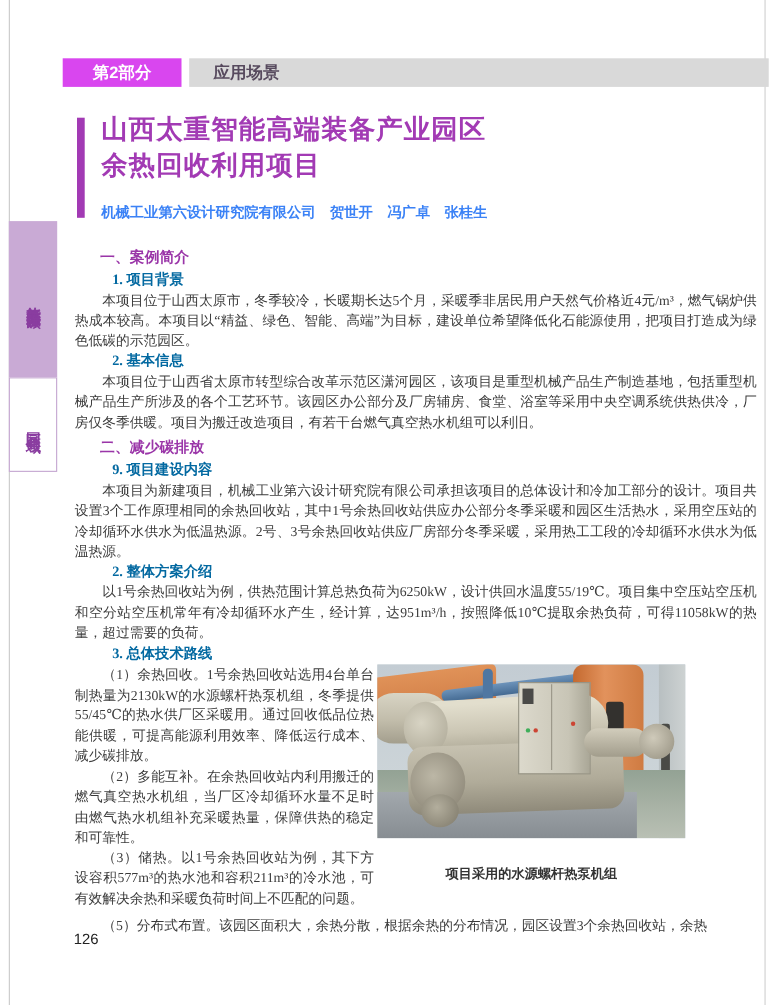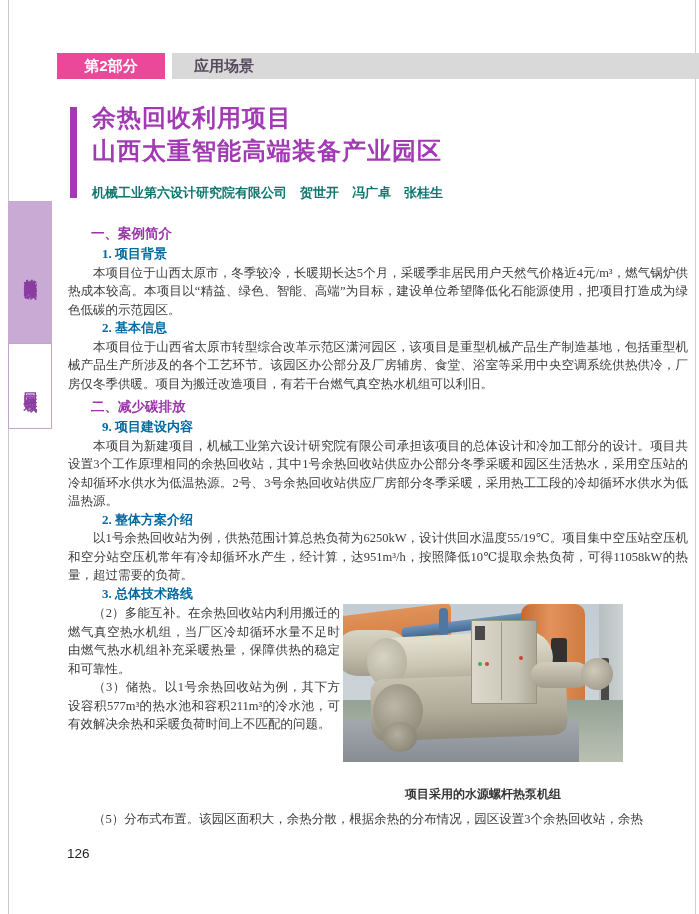--- a/index.html
+++ b/index.html
@@ -6,21 +6,21 @@
   #page{
     position:relative;width:699px;height:914px;background:#ffffff;overflow:hidden;
     font-family:"Liberation Serif","DejaVu Serif",serif;color:#3b3b3b;
   }
   .edge{position:absolute;top:0;width:1px;height:914px;background:#c9c9c9;}
   .edge-l{left:8px;}
   .edge-r{left:695px;background:#cfcfcf;}
 
   
   .hdr-part{
-    position:absolute;left:57px;top:53px;width:108px;height:26px;background:#ec4899;
+    position:absolute;left:57px;top:53px;width:108px;height:26px;background:#d946ef;
     display:flex;align-items:center;justify-content:center;color:#fff;
     font-family:"Liberation Sans","DejaVu Sans",sans-serif;font-weight:bold;font-size:15px;
   }
   .hdr-scene{
     position:absolute;left:172px;top:53px;width:527px;height:26px;background:#d9d9d9;
     display:flex;align-items:center;color:#574a5e;
     font-family:"Liberation Sans","DejaVu Sans",sans-serif;font-weight:bold;font-size:15px;
     padding-left:22px;box-sizing:border-box;
   }
 
@@ -37,21 +37,21 @@
   
   .title-accent{position:absolute;left:70px;top:107px;width:7px;height:91px;background:#a23ab4;}
   .title{
     position:absolute;left:92px;top:101px;width:560px;
     font-family:"Liberation Sans","DejaVu Sans",sans-serif;font-weight:bold;
     font-size:24px;line-height:33px;color:#a23ab4;letter-spacing:1px;
   }
   .authors{
     position:absolute;left:92px;top:184px;width:560px;
     font-family:"Liberation Sans","DejaVu Sans",sans-serif;font-weight:bold;
-    font-size:13px;color:#0f766e;
+    font-size:13px;color:#3b82f6;
   }
 
   
   .body{position:absolute;left:68px;top:225px;width:620px;font-size:12.5px;line-height:18.5px;text-align:justify;}
   .sec{
     font-family:"Liberation Sans","DejaVu Sans",sans-serif;font-weight:bold;
     font-size:13.5px;color:#9a35a8;margin:0 0 2px 23px;line-height:18px;
   }
   .sec2{margin-top:5px;}
   .sub{font-weight:bold;font-size:13px;color:#0369a1;margin:0 0 0 34px;line-height:18.5px;}
@@ -119,41 +119,42 @@
 
   <div class="side-tab side-tab1">
     <span>能效提升与绿色降碳</span>
   </div>
   <div class="side-tab side-tab2">
     <span>园区领域</span>
   </div>
 
   <div class="title-accent"></div>
   <div class="title">
+    <div>山西太重智能高端装备产业园区</div>
     <div>余热回收利用项目</div>
-    <div>山西太重智能高端装备产业园区</div>
   </div>
   <div class="authors">机械工业第六设计研究院有限公司　贺世开　冯广卓　张桂生</div>
 
   <div class="body">
     <div class="sec">一、案例简介</div>
     <div class="sub">1. 项目背景</div>
     <p class="p">本项目位于山西太原市，冬季较冷，长暖期长达5个月，采暖季非居民用户天然气价格近4元/m³，燃气锅炉供热成本较高。本项目以“精益、绿色、智能、高端”为目标，建设单位希望降低化石能源使用，把项目打造成为绿色低碳的示范园区。</p>
     <div class="sub">2. 基本信息</div>
     <p class="p">本项目位于山西省太原市转型综合改革示范区潇河园区，该项目是重型机械产品生产制造基地，包括重型机械产品生产所涉及的各个工艺环节。该园区办公部分及厂房辅房、食堂、浴室等采用中央空调系统供热供冷，厂房仅冬季供暖。项目为搬迁改造项目，有若干台燃气真空热水机组可以利旧。</p>
 
     <div class="sec sec2">二、减少碳排放</div>
     <div class="sub">9. 项目建设内容</div>
     <p class="p">本项目为新建项目，机械工业第六设计研究院有限公司承担该项目的总体设计和冷加工部分的设计。项目共设置3个工作原理相同的余热回收站，其中1号余热回收站供应办公部分冬季采暖和园区生活热水，采用空压站的冷却循环水供水为低温热源。2号、3号余热回收站供应厂房部分冬季采暖，采用热工工段的冷却循环水供水为低温热源。</p>
     <div class="sub">2. 整体方案介绍</div>
     <p class="p">以1号余热回收站为例，供热范围计算总热负荷为6250kW，设计供回水温度55/19℃。项目集中空压站空压机和空分站空压机常年有冷却循环水产生，经计算，达951m³/h，按照降低10℃提取余热负荷，可得11058kW的热量，超过需要的负荷。</p>
     <div class="sub">3. 总体技术路线</div>
 
     <div class="cols">
       <div class="col-text">
+        <p class="p">（1）余热回收。1号余热回收站选用4台单台制热量为2130kW的水源螺杆热泵机组，冬季提供55/45℃的热水供厂区采暖用。通过回收低品位热能供暖，可提高能源利用效率、降低运行成本、减少碳排放。</p>
         <p class="p">（2）多能互补。在余热回收站内利用搬迁的燃气真空热水机组，当厂区冷却循环水量不足时由燃气热水机组补充采暖热量，保障供热的稳定和可靠性。</p>
         <p class="p">（3）储热。以1号余热回收站为例，其下方设容积577m³的热水池和容积211m³的冷水池，可有效解决余热和采暖负荷时间上不匹配的问题。</p>
       </div>
       <div class="col-photo">
         <div class="photo">
           <div class="ph-wall"></div>
           <div class="ph-orange-tl"></div>
           <div class="ph-blue1"></div>
           <div class="ph-blue2"></div>
           <div class="ph-blue3"></div>

